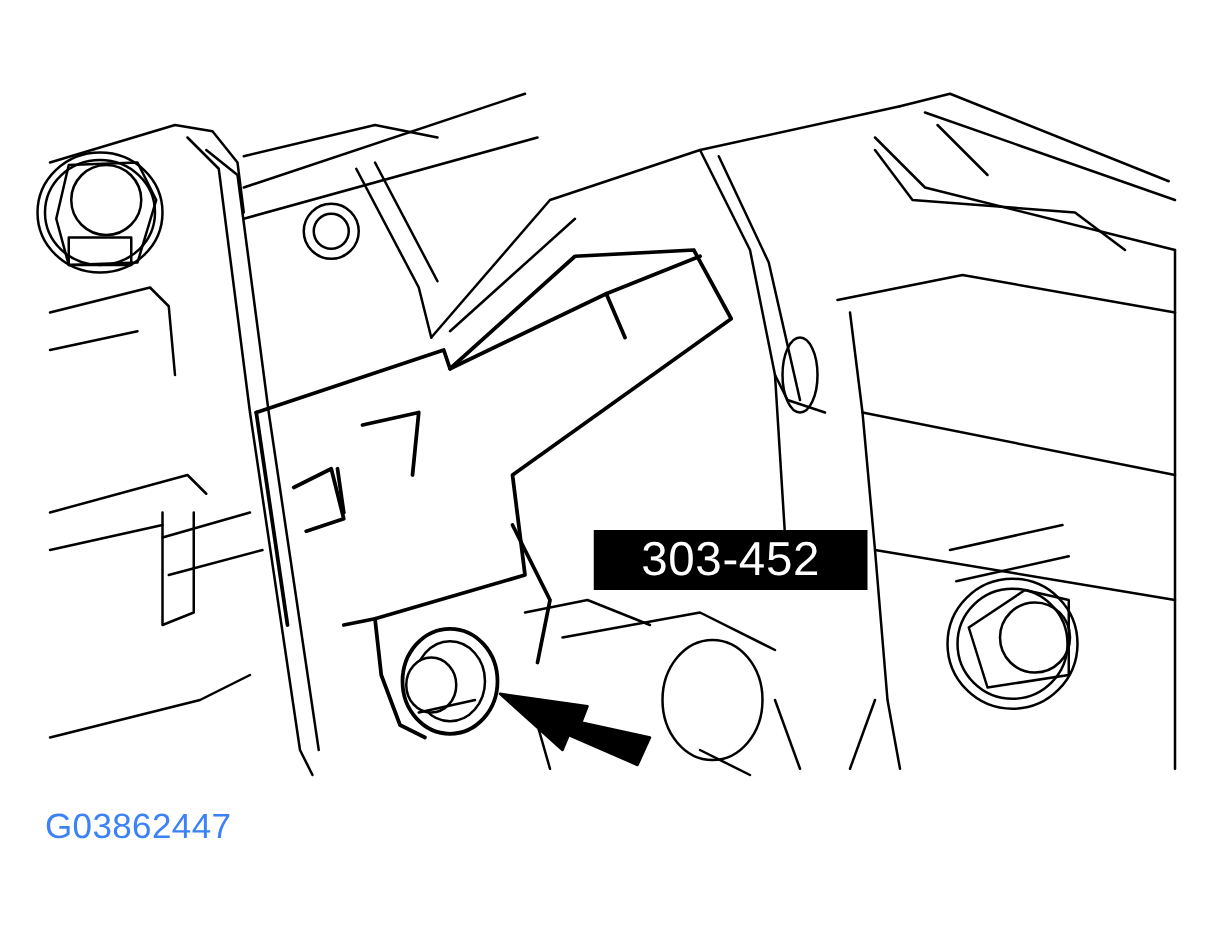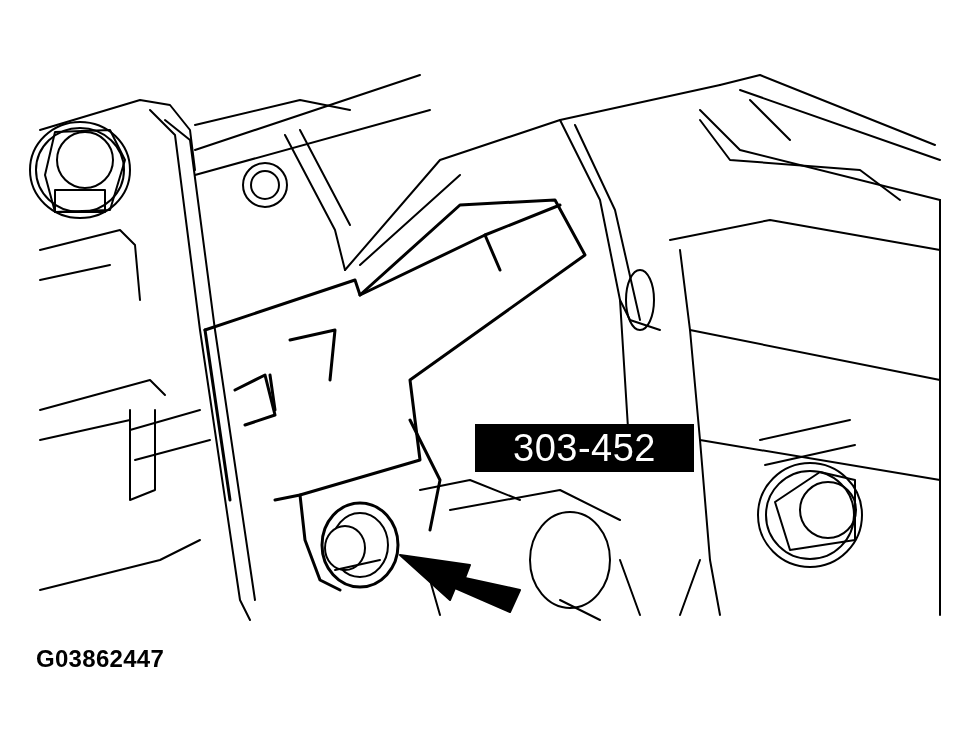--- a/index.html
+++ b/index.html
@@ -4,22 +4,22 @@
 <style>
   html, body { margin:0; padding:0; background:#ffffff; }
   body { width:980px; height:742px; position:relative; overflow:hidden; font-family:"Liberation Sans", sans-serif; }
   #drawing { position:absolute; left:0; top:0; width:980px; height:742px; }
   .tool-label {
     position:absolute; left:475px; top:424px; width:219px; height:48px;
     background:#000; color:#fff; font-size:38px; line-height:48px; text-align:center;
     font-family:"Liberation Sans", sans-serif; letter-spacing:0.5px;
   }
   .caption {
-    position:absolute; left:36px; top:645px; font-size:24px; color:#000000;
-    font-family:"Liberation Sans", sans-serif; font-weight:bold; letter-spacing:0.3px;
+    position:absolute; left:36px; top:645px; font-size:28px; color:#3b82f6;
+    font-family:"Liberation Sans", sans-serif; font-weight:normal; letter-spacing:0.3px;
   }
 </style>
 </head>
 <body>
 
 <svg id="drawing" viewBox="0 0 980 742" xmlns="http://www.w3.org/2000/svg" fill="none" stroke="#000" stroke-width="2" stroke-linejoin="round" stroke-linecap="round">
 
   <g>
     <path d="M40 130 L140 100 L170 105 L190 130 L195 170"></path>
     <path d="M150 110 L175 135 L200 330 L240 600 L250 620"></path>

